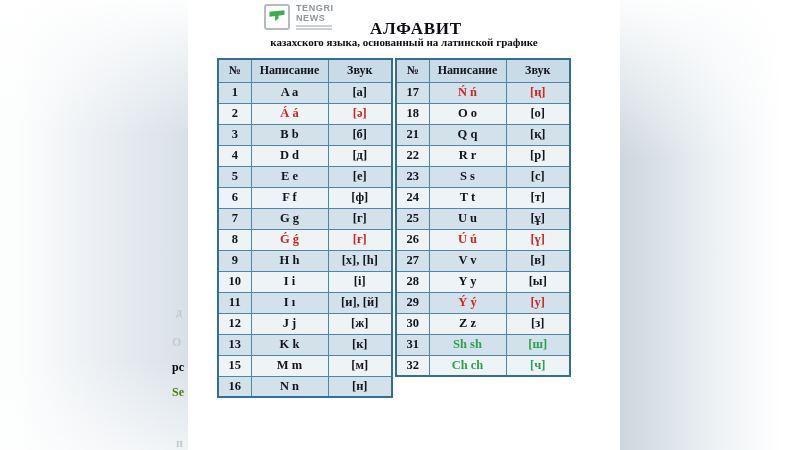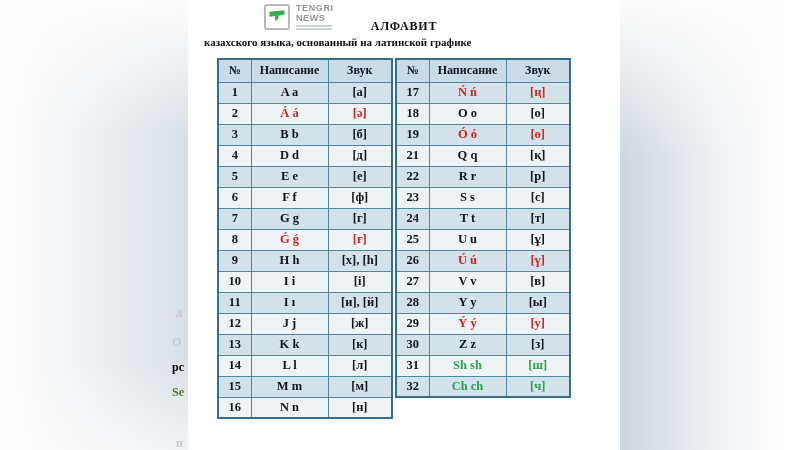--- a/index.html
+++ b/index.html
@@ -36,23 +36,23 @@
   .logo{position:absolute;left:34px;top:4px;display:flex;gap:6px;align-items:flex-start;padding-left:42px;}
   .logo-box{
     width:26px;height:26px;border:2px solid #b6bbbf;border-radius:3px;background:#fff;
     display:flex;align-items:center;justify-content:center;
   }
   .logo-text{font-family:"Liberation Sans", sans-serif;font-weight:bold;color:#8e9498;
     font-size:9px;line-height:9.5px;letter-spacing:.6px;}
   .logo-tagline{margin-top:2px;}
   .logo-tagline .bar{width:36px;height:1.5px;background:#cbd0d3;margin-top:1.5px;}
   
-  .title{position:absolute;top:19px;left:0;width:100%;text-align:center;
-    font-weight:bold;font-size:12px;color:#0c0c12;letter-spacing:.8px;}
-  .subtitle{position:absolute;top:36px;left:16px;width:100%;text-align:left;
+  .title{position:absolute;top:19px;left:12px;width:100%;text-align:center;
+    font-weight:bold;font-size:17px;color:#0c0c12;letter-spacing:.8px;}
+  .subtitle{position:absolute;top:36px;left:0;width:100%;text-align:center;
     font-weight:bold;font-size:11px;color:#0c0c12;}
   
   .alpha-table{
     position:absolute;top:58px;border-collapse:collapse;table-layout:fixed;
     border:2px solid var(--border-dark);background:#fff;
   }
   #left-table{left:29px;}
   #right-table{left:207px;}
   .alpha-table th,.alpha-table td{
     border:1px solid var(--border);font-weight:bold;text-align:center;
@@ -186,25 +186,20 @@
           <td class="num">12</td>
           <td class="letter">J j</td>
           <td class="sound">[ж]</td>
         </tr>
         <tr>
           <td class="num">13</td>
           <td class="letter">K k</td>
           <td class="sound">[к]</td>
         </tr>
         <tr>
-          <td class="num">14</td>
-          <td class="letter">L l</td>
-          <td class="sound">[л]</td>
-        </tr>
-        <tr>
           <td class="num">15</td>
           <td class="letter">M m</td>
           <td class="sound">[м]</td>
         </tr>
         <tr>
           <td class="num">16</td>
           <td class="letter">N n</td>
           <td class="sound">[н]</td>
         </tr>
       </tbody>
@@ -227,25 +222,20 @@
         <tr class="c-red">
           <td class="num">17</td>
           <td class="letter">Ń ń</td>
           <td class="sound">[ң]</td>
         </tr>
         <tr>
           <td class="num">18</td>
           <td class="letter">O o</td>
           <td class="sound">[о]</td>
         </tr>
-        <tr class="c-red">
-          <td class="num">19</td>
-          <td class="letter">Ó ó</td>
-          <td class="sound">[ө]</td>
-        </tr>
         <tr>
           <td class="num">21</td>
           <td class="letter">Q q</td>
           <td class="sound">[қ]</td>
         </tr>
         <tr>
           <td class="num">22</td>
           <td class="letter">R r</td>
           <td class="sound">[р]</td>
         </tr>

